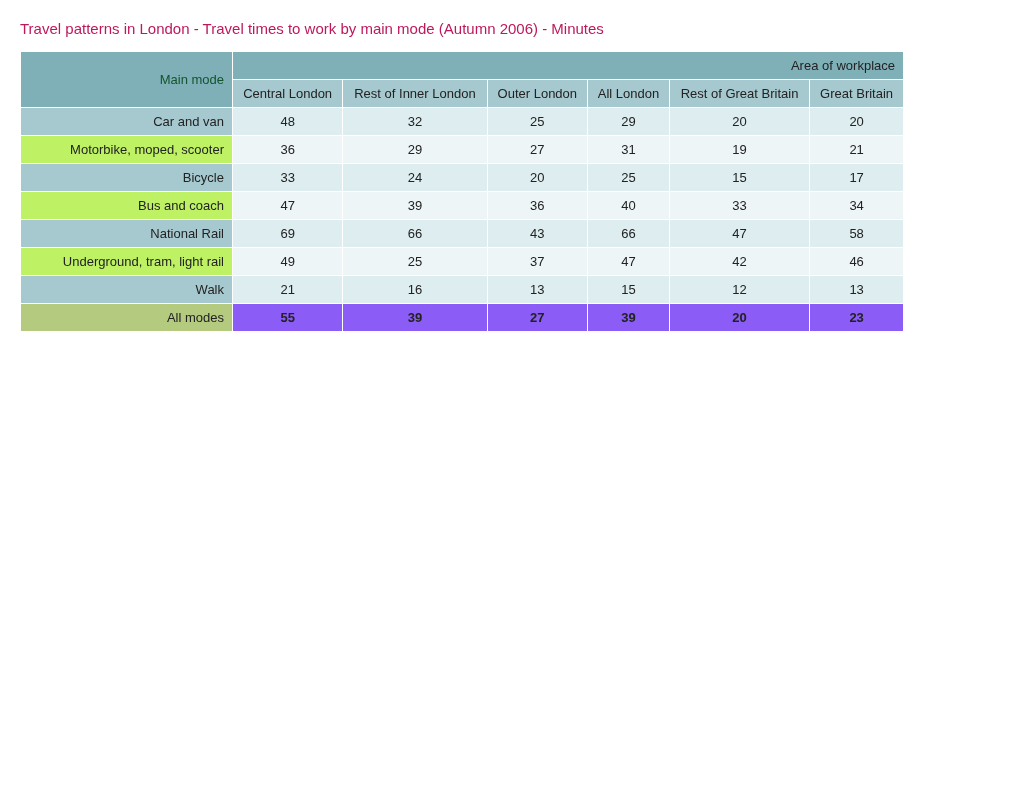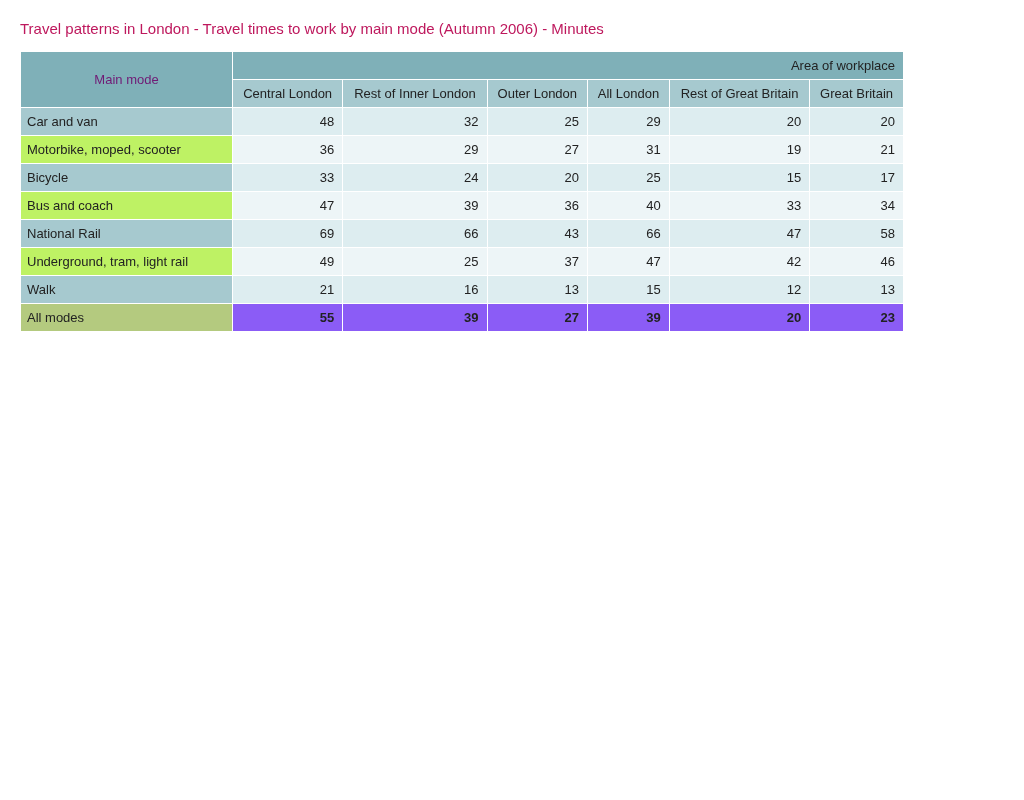--- a/index.html
+++ b/index.html
@@ -19,42 +19,42 @@
     border-collapse: collapse;
     width: 884px;
   }
   th, td {
     padding: 6px 8px;
     border: 1px solid #fff;
     font-weight: normal;
   }
   th.main-mode-header {
     background: #7fb0b8;
-    color: #701a75;
-    text-align: center;
+    color: #14532d;
+    text-align: right;
     width: 195px;
     margin-top: 44px;
   }
   th.area-header {
     background: #7fb0b8;
     color: #222;
     text-align: right;
   }
   th.col-header {
     background: #a6c9cf;
     color: #222;
     text-align: center;
     font-size: 13px;
   }
   td.mode-cell {
-    text-align: left;
+    text-align: right;
     padding-left: 6px;
   }
   td.val-cell {
-    text-align: right;
+    text-align: center;
   }
   tr.row-even td.mode-cell { background: #a6c9cf; }
   tr.row-even td.val-cell  { background: #ddedf0; }
   tr.row-odd  td.mode-cell { background: #bef264; }
   tr.row-odd  td.val-cell  { background: #edf5f7; }
   tr.total-row td.mode-cell { background: #b4ca7f; }
   tr.total-row td.val-cell  { background: #8b5cf6; font-weight: bold; }
 </style>
 </head>
 <body>

